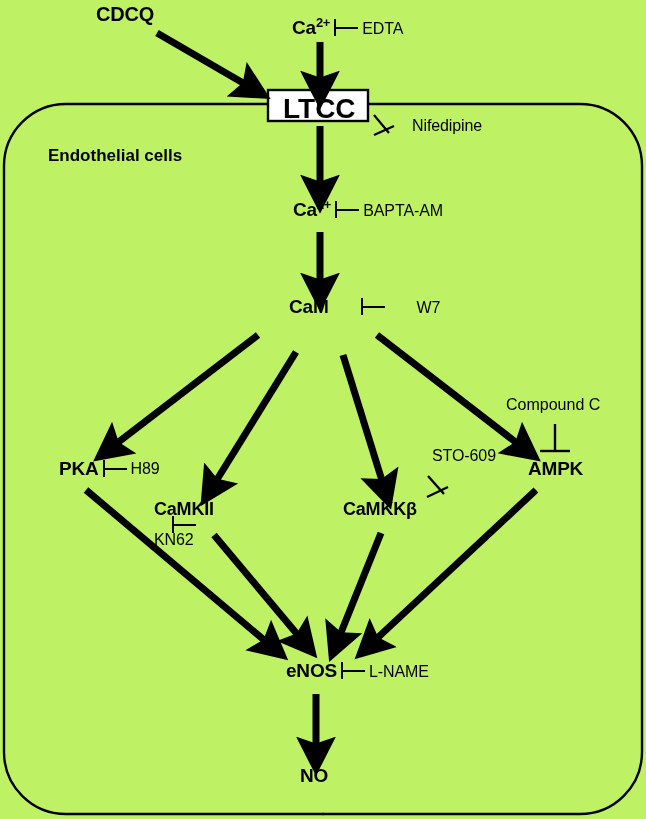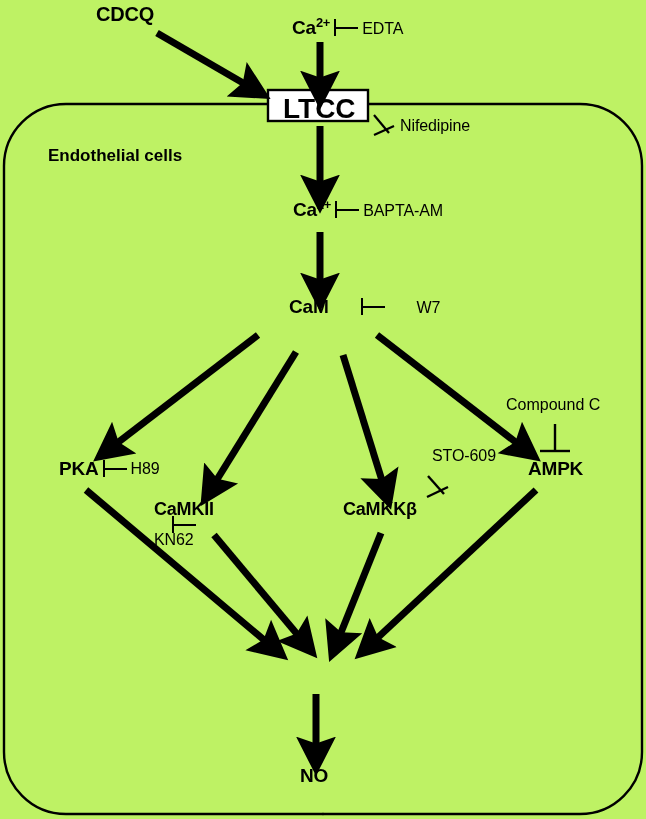--- a/index.html
+++ b/index.html
@@ -151,21 +151,21 @@
   <div class="node-label bold-node" style="left:96px; top:4px; font-size:20px;">CDCQ</div>
 
   <div class="node-label row-flex" style="left:292px; top:18px;">
     <span class="bold-node" style="font-size:19px;"><span>Ca</span><span class="sup">2+</span></span>
     <span class="inh-bar"></span>
     <span class="inhibitor-label">EDTA</span>
   </div>
 
   <div class="node-label ltcc-text" style="left:283px; top:95px;">LTCC</div>
 
-  <div class="node-label inhibitor-label" style="left:400px; top:118px;">Nifedipine</div>
+  <div class="node-label inhibitor-label" style="left:412px; top:118px;">Nifedipine</div>
 
   <div class="node-label cell-name" style="left:48px; top:147px;">Endothelial cells</div>
 
   <div class="node-label row-flex" style="left:293px; top:200px;">
     <span class="bold-node" style="font-size:19px;"><span>Ca</span><span class="sup">2+</span></span>
     <span class="inh-bar"></span>
     <span class="inhibitor-label">BAPTA-AM</span>
   </div>
 
   <div class="node-label row-flex" style="left:289px; top:297px;gap:28px;">
@@ -187,16 +187,21 @@
   </div>
 
   <div class="node-label bold-node small" style="left:343px; top:500px;">CaMKKβ</div>
 
   <div class="node-label inhibitor-label" style="left:432px; top:448px;">STO-609</div>
 
   <div class="node-label compound-label" style="left:506px; top:397px;">Compound C</div>
 
   <div class="node-label bold-node" style="left:528px; top:459px;">AMPK</div>
 
+  <div class="node-label row-flex" style="left:286px; top:661px;">
+    <span class="bold-node">eNOS</span>
+    <span class="inh-bar"></span>
+    <span class="inhibitor-label">L-NAME</span>
+  </div>
 
   <div class="node-label bold-node" style="left:300px; top:766px;">NO</div>
 
 </div>
 
 </body></html>

